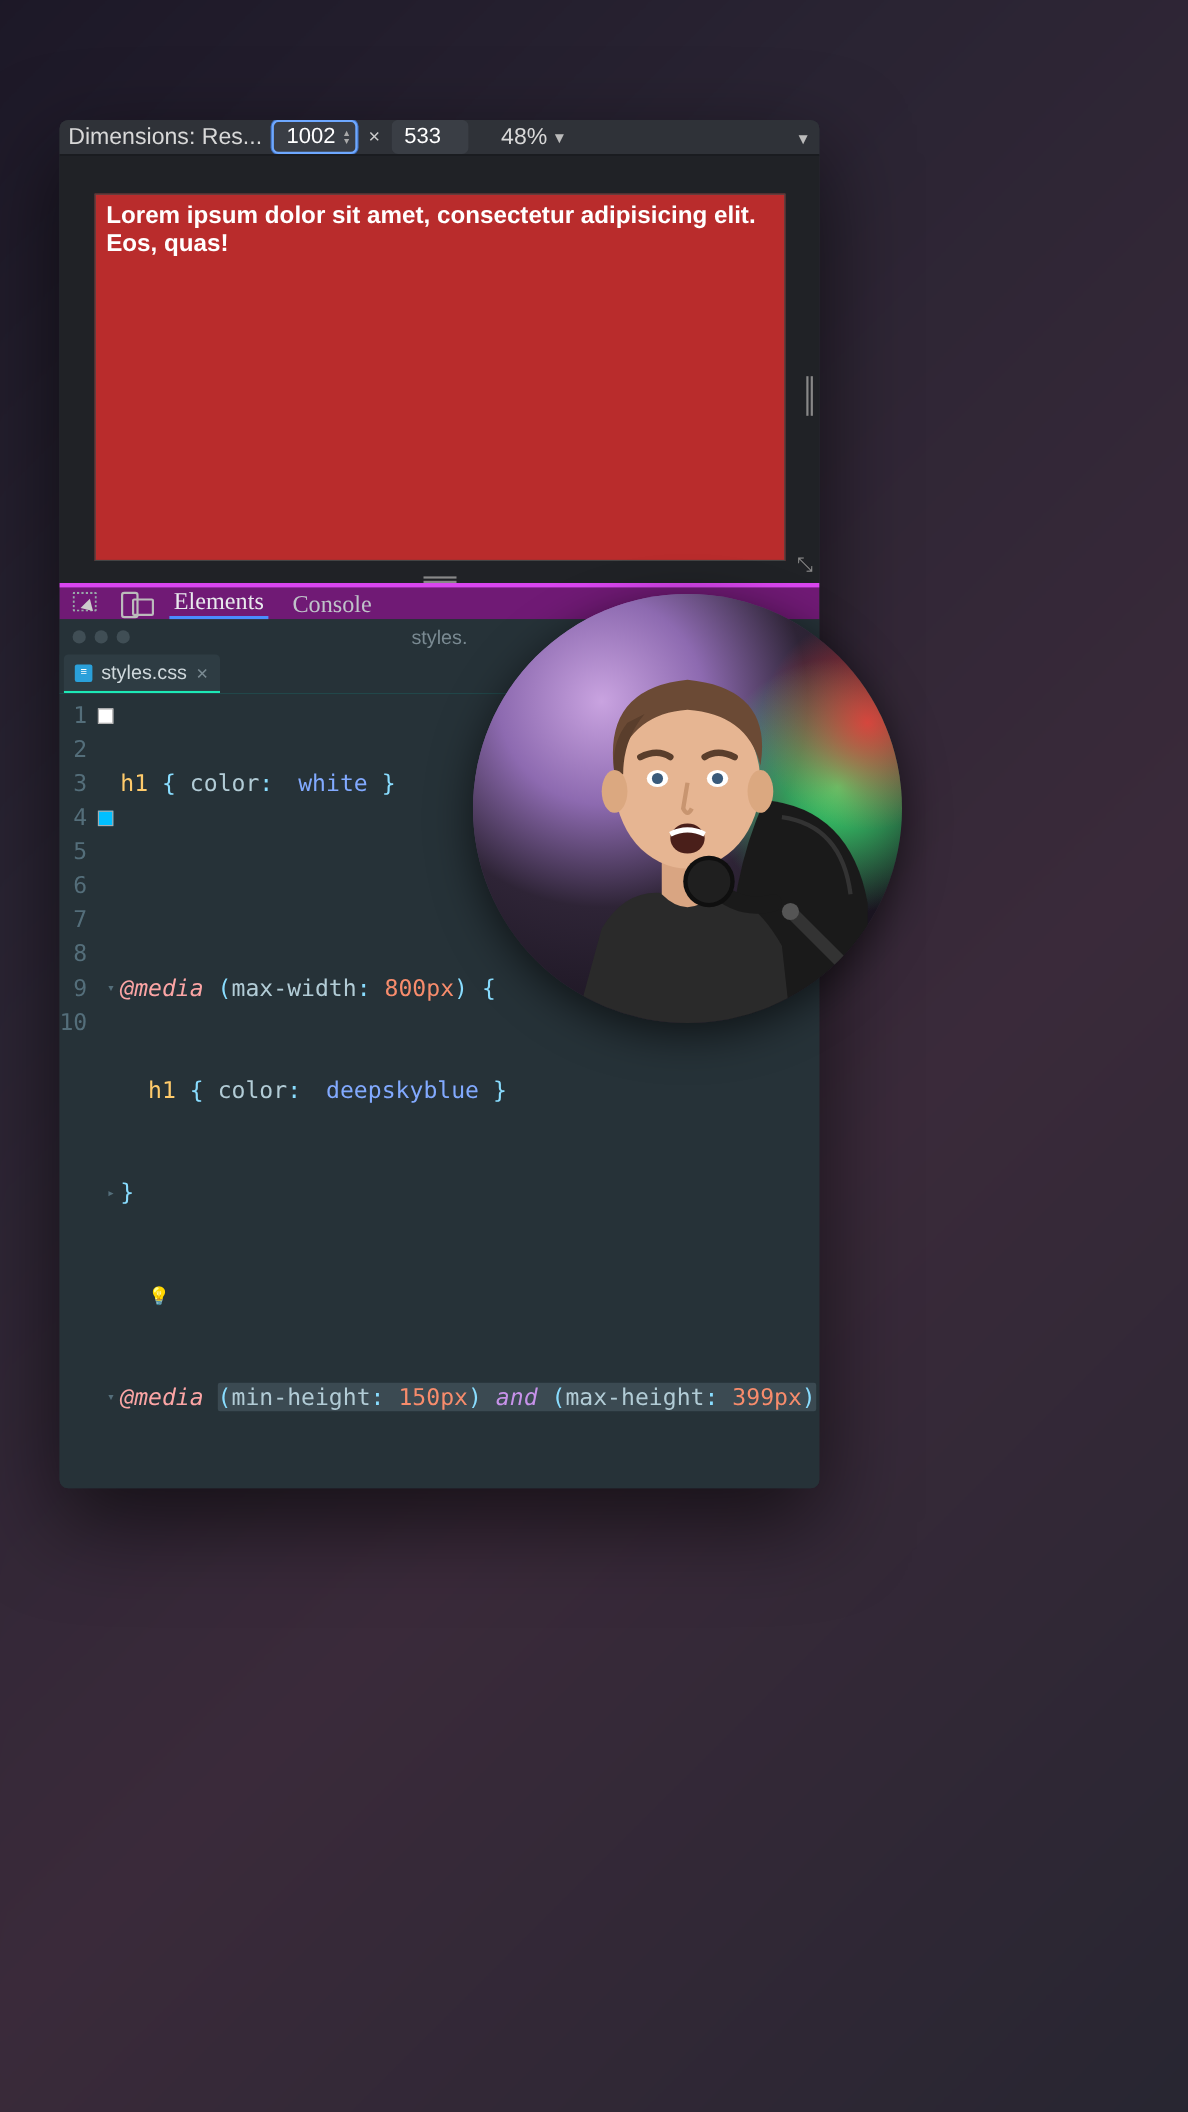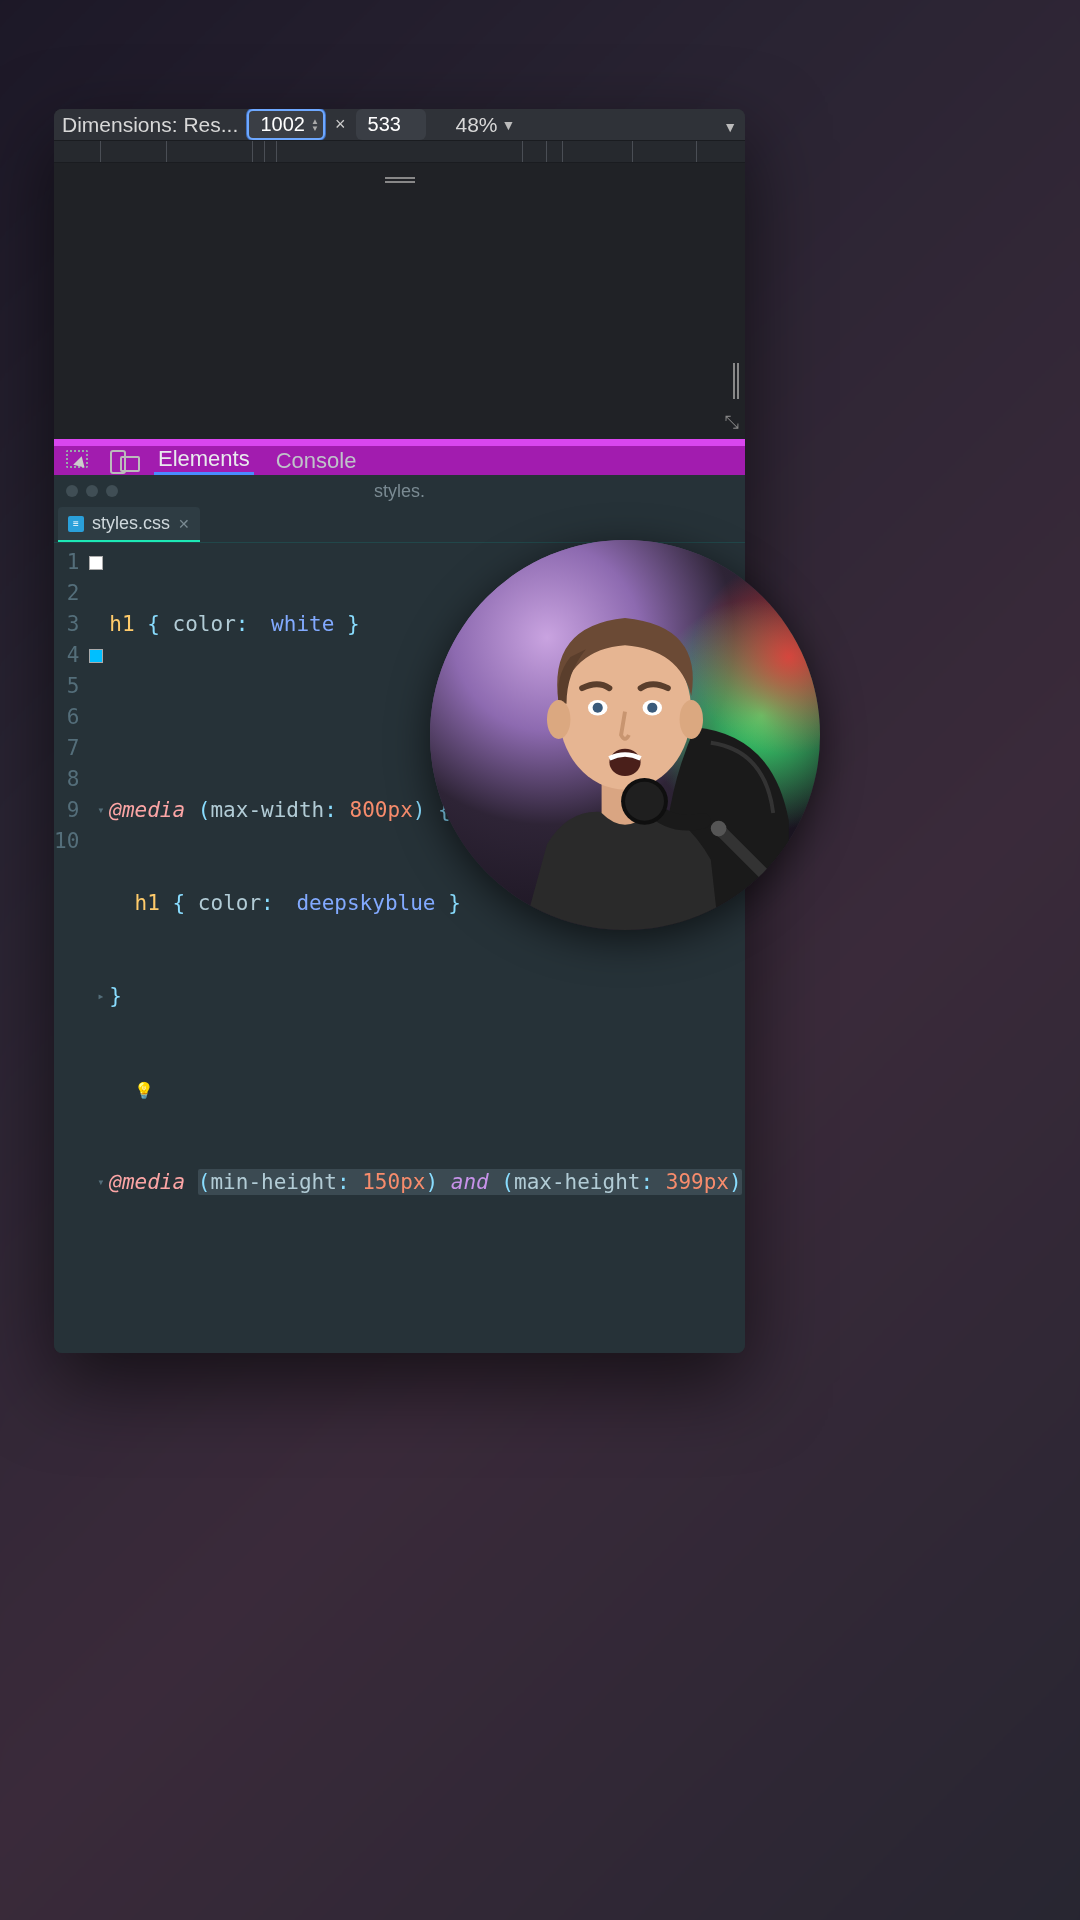--- a/index.html
+++ b/index.html
@@ -94,26 +94,27 @@
     font-size: 22px;
     line-height: 1.15;
   }
   .resize-v { position:absolute; right:6px; top:200px; width:6px; height:36px; border-left:2px solid #888; border-right:2px solid #888;}
   .resize-h { margin-top:14px; width:30px; height:6px; border-top:2px solid #888; border-bottom:2px solid #888;}
   .resize-diag { position:absolute; right:6px; bottom:6px; color:#888; font-size:18px; transform: rotate(0deg);}
 
   
   .dt-tabs {
     height: 48px;
-    background: #a21caf;
-    border-top: 7px solid #d946ef;
+    background: #701a75;
+    border-top: 4px solid #d946ef;
     display:flex; align-items:center; gap:18px;
     padding: 0 12px;
     font-size: 22px;
     color: #bfc3c9;
+    font-family: Liberation Serif, serif;
   }
   .dt-icon { width:26px; height:22px; position:relative;}
   .sel-icon::before {
     content:""; position:absolute; left:0; top:0; width:18px; height:14px;
     border:2px dotted #9aa; border-radius:2px;
   }
   .sel-icon::after {
     content:""; position:absolute; left:10px; top:8px;
     border-left:10px solid #ccc; border-top:6px solid transparent; border-bottom:6px solid transparent;
     transform: rotate(45deg);
@@ -248,20 +249,23 @@
     <div class="t" style="left:210px"></div>
     <div class="t" style="left:222px"></div>
     <div class="t" style="left:468px"></div>
     <div class="t" style="left:492px"></div>
     <div class="t" style="left:508px"></div>
     <div class="t" style="left:578px"></div>
     <div class="t" style="left:642px"></div>
   </div>
 
   <div class="preview-wrap">
+    <div class="preview">
+      <span>Lorem ipsum dolor sit amet, consectetur adipisicing elit. Eos, quas!</span>
+    </div>
     <div class="resize-v"></div>
     <div class="resize-h"></div>
     <div class="resize-diag">⤡</div>
   </div>
 
   <div class="dt-tabs">
     <div class="dt-icon sel-icon"></div>
     <div class="dt-icon dev-icon"></div>
     <div class="dt-tab active">
       <span>Elements</span>

